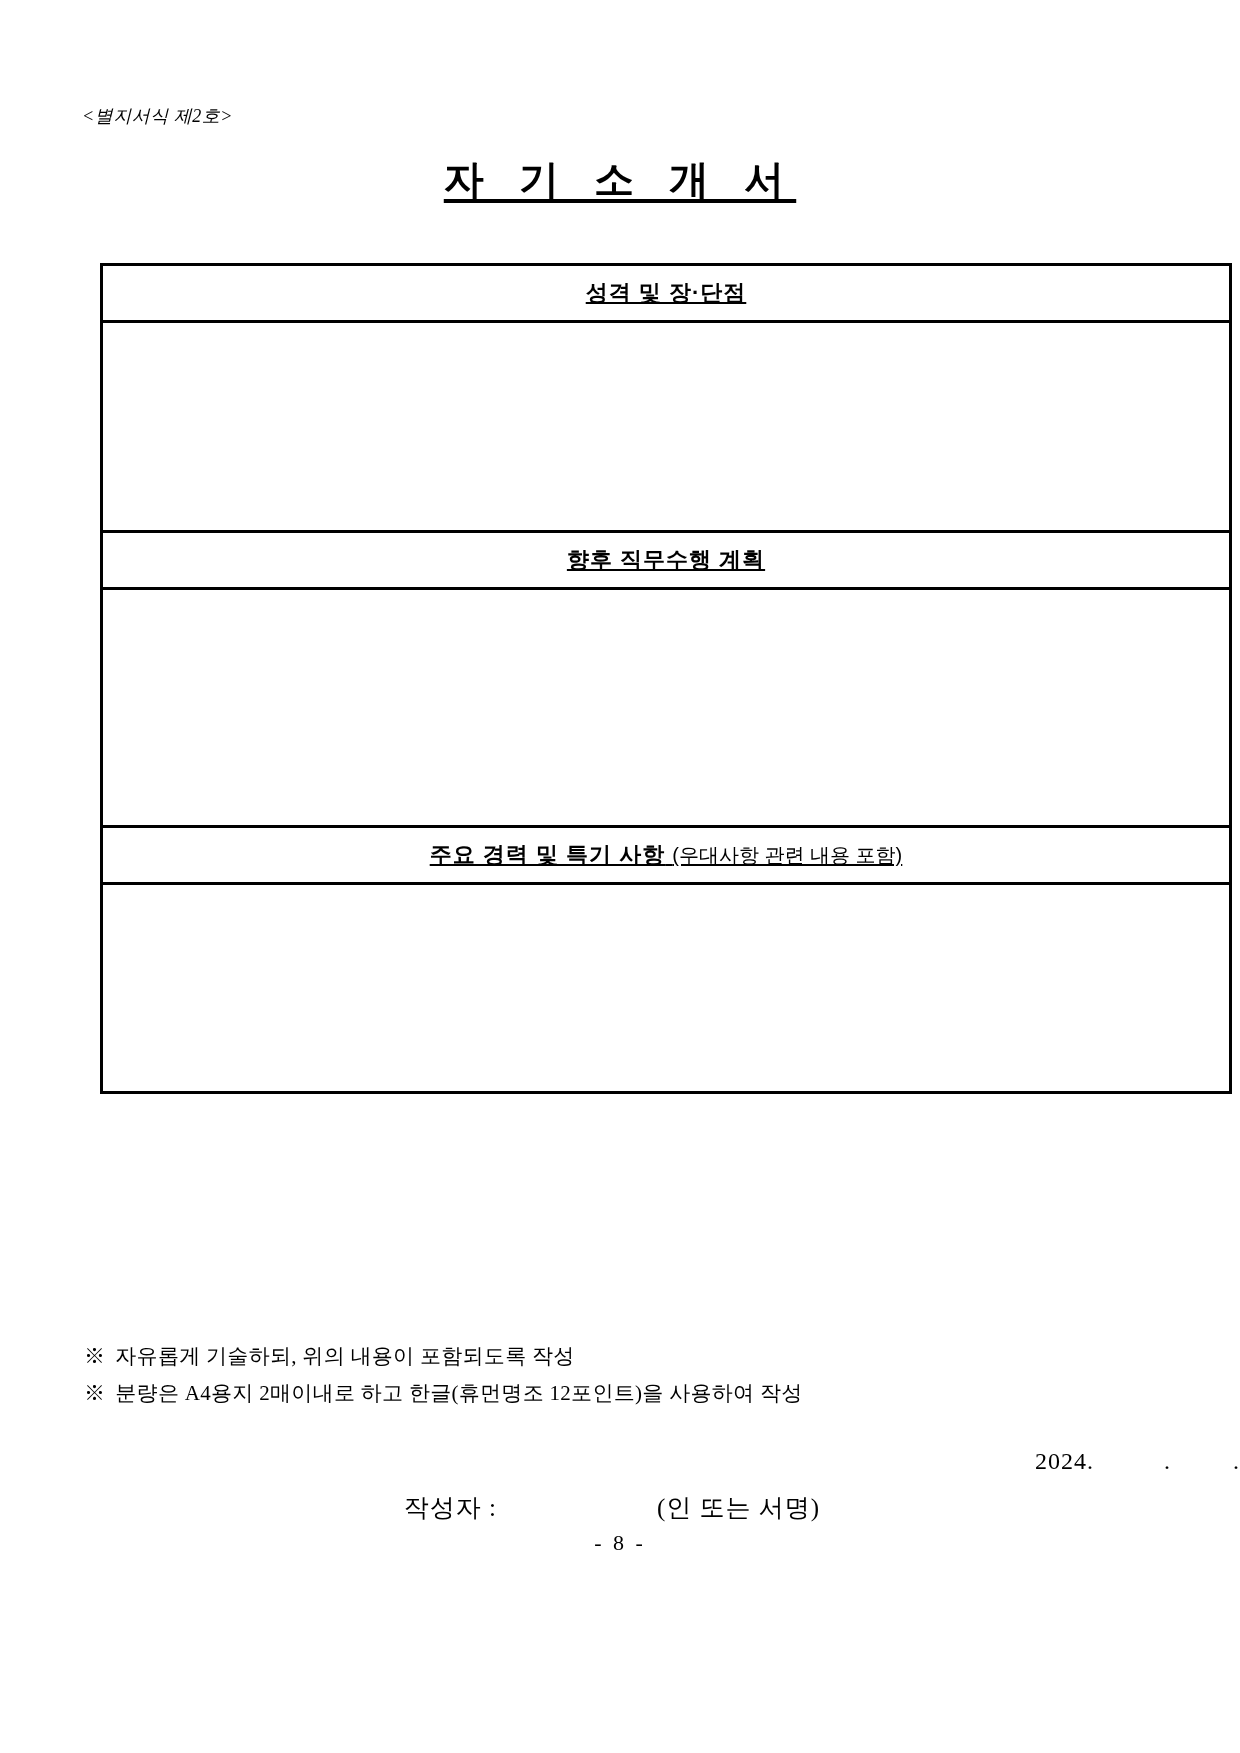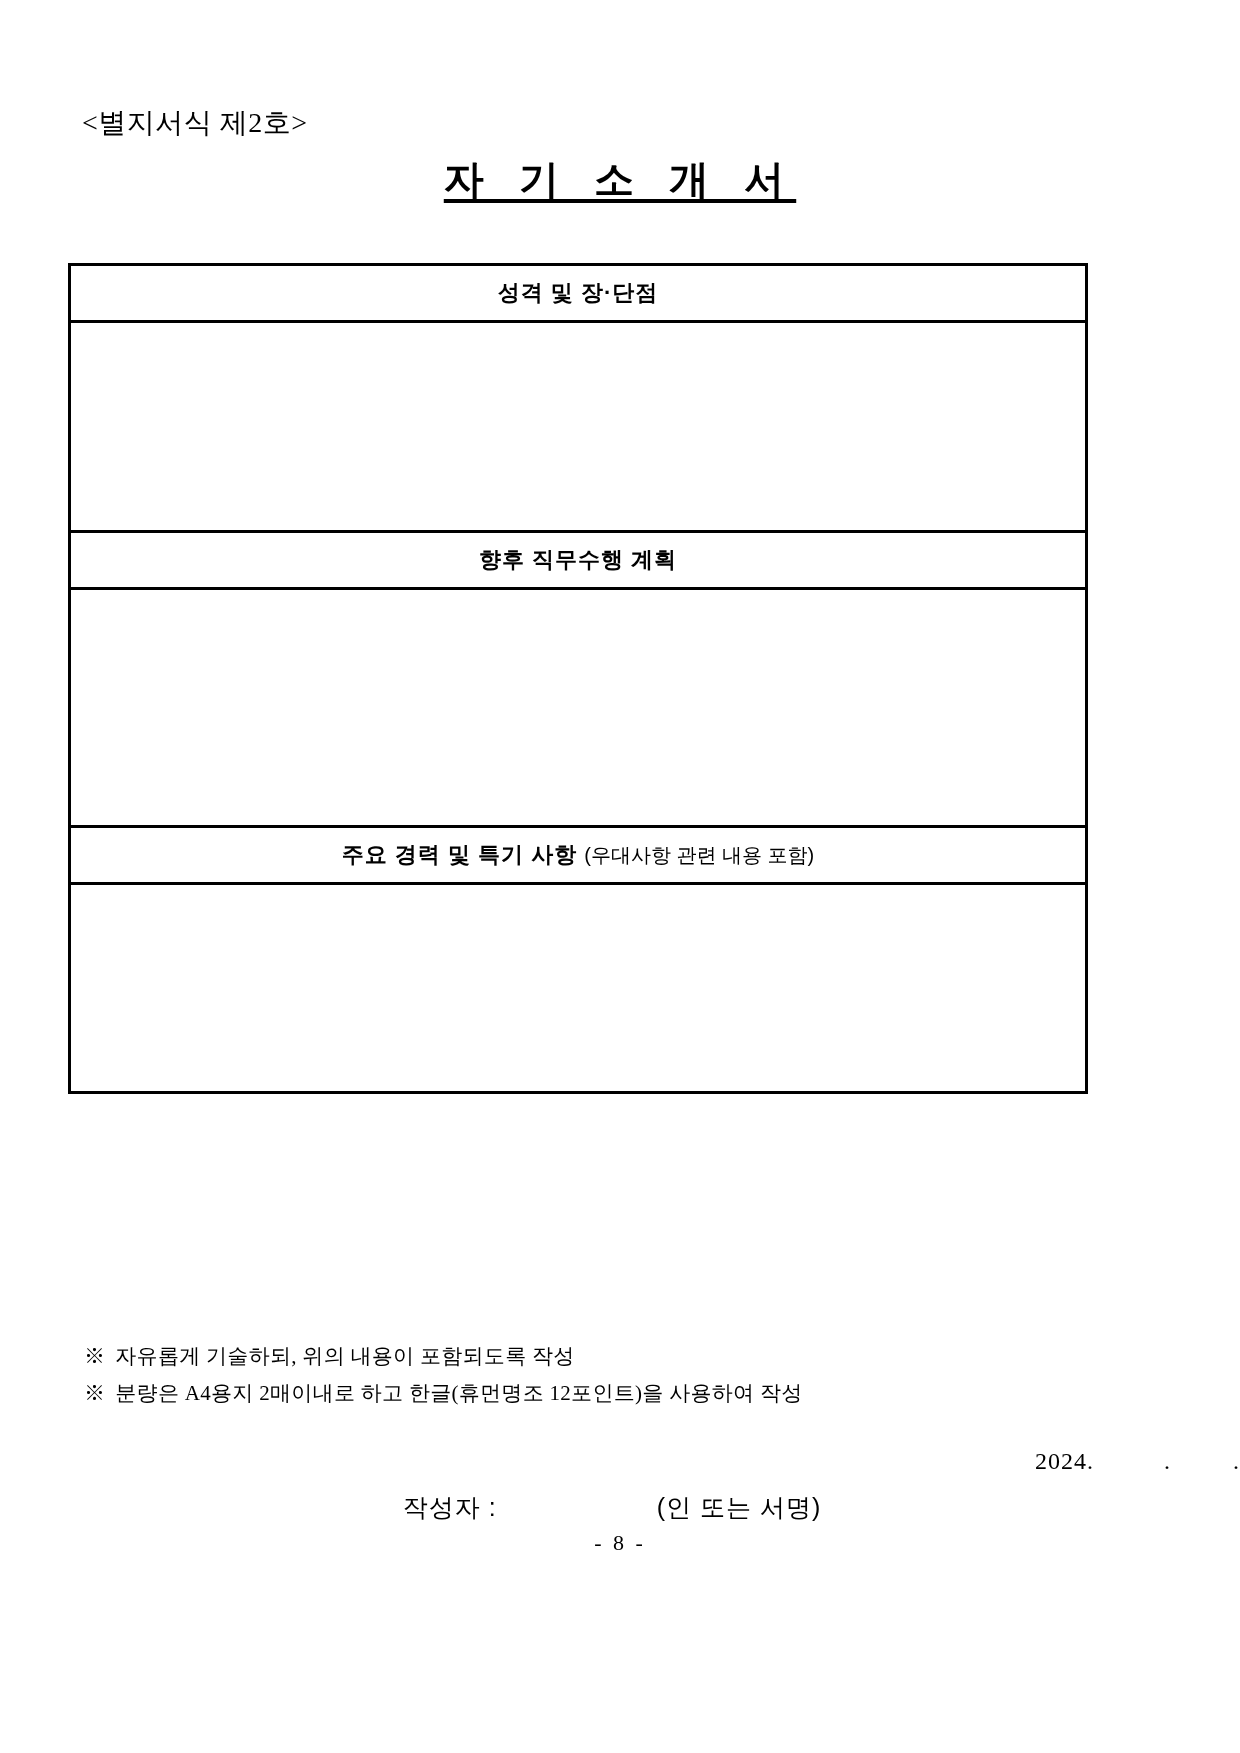--- a/index.html
+++ b/index.html
@@ -19,46 +19,48 @@
     position: relative;
     width: 1240px;
     height: 1753px;
     box-sizing: border-box;
     padding: 0;
   }
   .form-code {
     position: absolute;
     left: 82px;
     top: 104px;
-    font-size: 28px;
+    font-size: 18px;
     letter-spacing: 0.5px;
     font-family: "Liberation Serif", serif;
     white-space: nowrap;
+    font-style: italic;
   }
   .doc-title {
     position: absolute;
     left: 0;
     right: 0;
     top: 146px;
     text-align: center;
     font-size: 40px;
     font-weight: bold;
     letter-spacing: 12px;
     font-family: "Liberation Sans", sans-serif;
     text-decoration: underline;
     text-underline-offset: 6px;
     margin-top: 6px;
   }
   .table-wrap {
     position: absolute;
-    left: 68px;
+    left: 100px;
     top: 263px;
-    width: 1020px;
+    width: 1132px;
     border: 3px solid #000;
     box-sizing: border-box;
+    text-decoration: underline;
   }
   .section-header {
     border-bottom: 3px solid #000;
     height: 54px;
     line-height: 54px;
     text-align: center;
     font-family: "Liberation Sans", sans-serif;
     font-weight: bold;
     font-size: 22px;
     letter-spacing: 1px;
@@ -108,21 +110,21 @@
   .date-line .gap { display: inline-block; width: 70px; }
   .date-line .gap2 { display: inline-block; width: 62px; }
 
   .signature-line {
     position: absolute;
     left: 0;
     right: 16px;
     top: 1491px;
     text-align: center;
     font-size: 25px;
-    font-family: Liberation Sans, sans-serif;
+    font-family: Liberation Serif, serif;
     letter-spacing: 1px;
   }
   .signature-line .blank { display: inline-block; width: 160px; }
 
   .page-number {
     position: absolute;
     left: 0;
     right: 0;
     top: 1530px;
     text-align: center;

